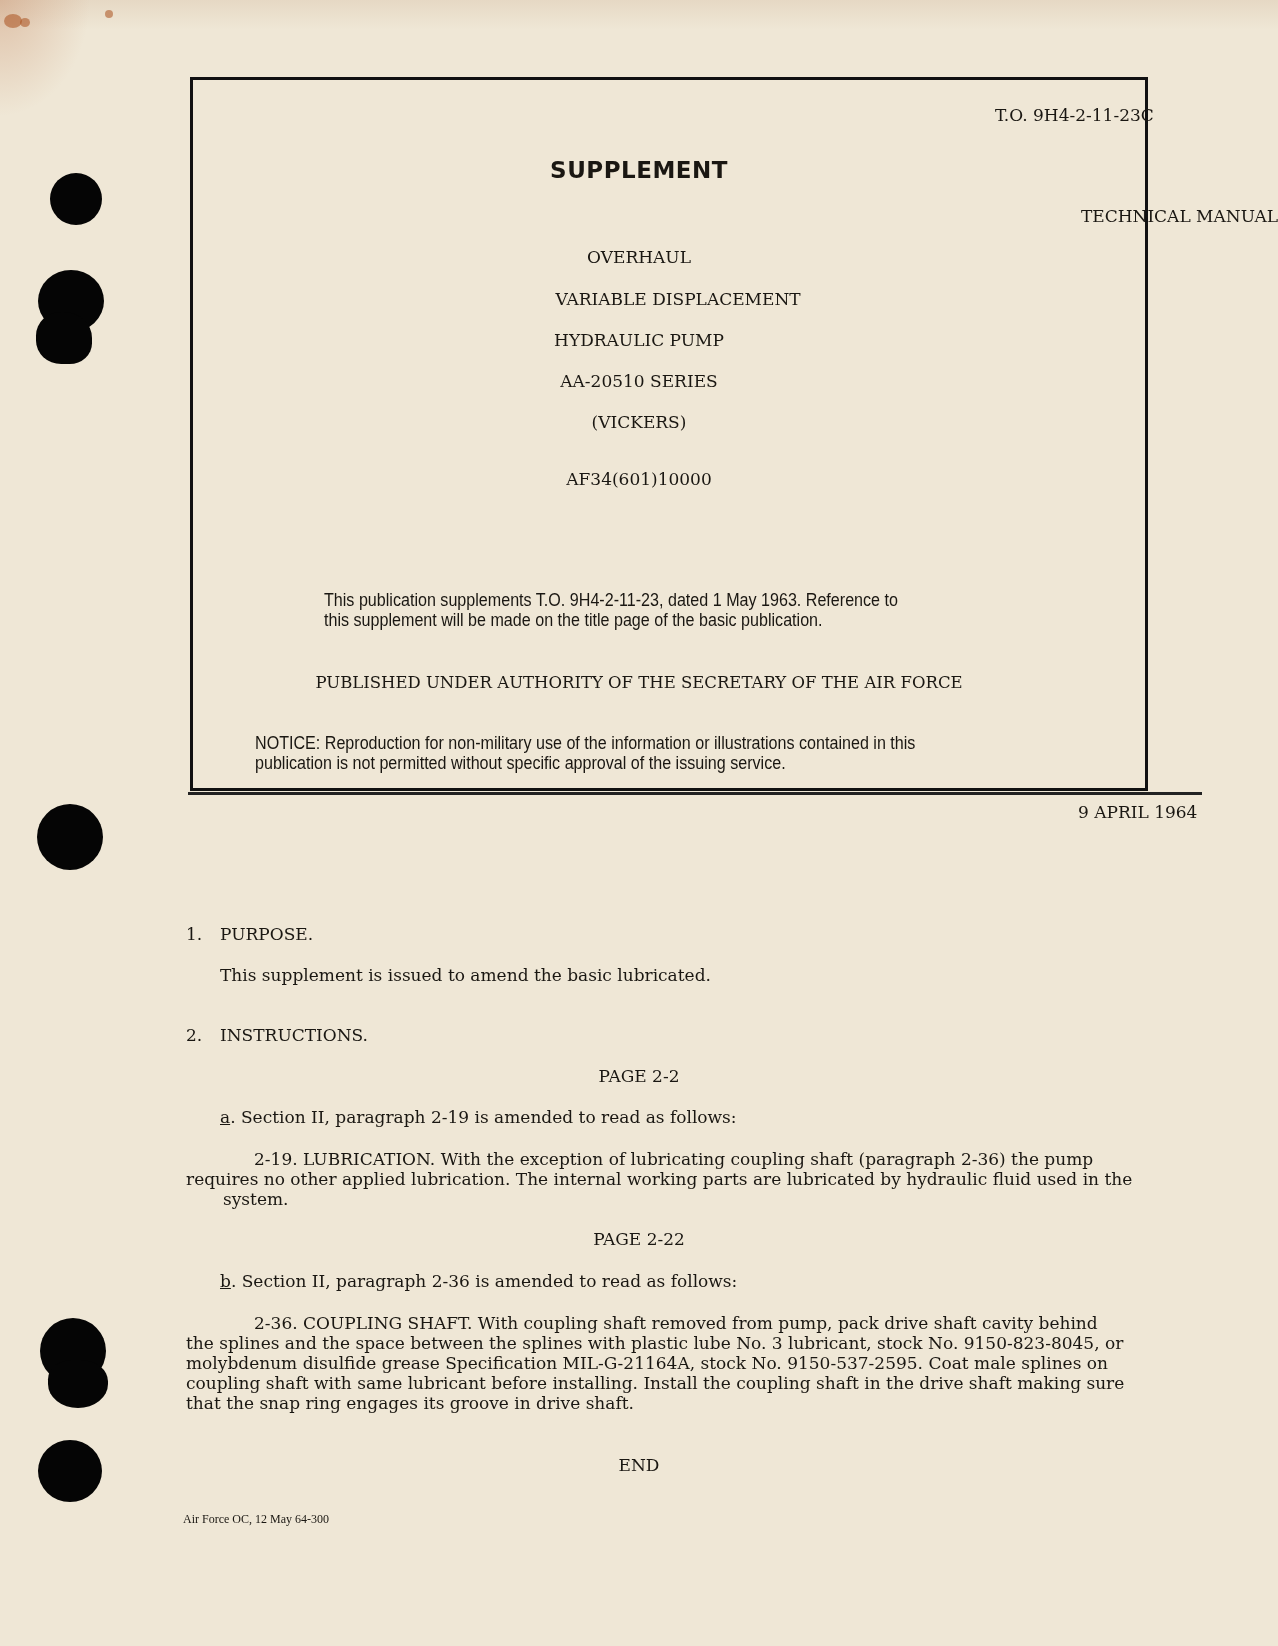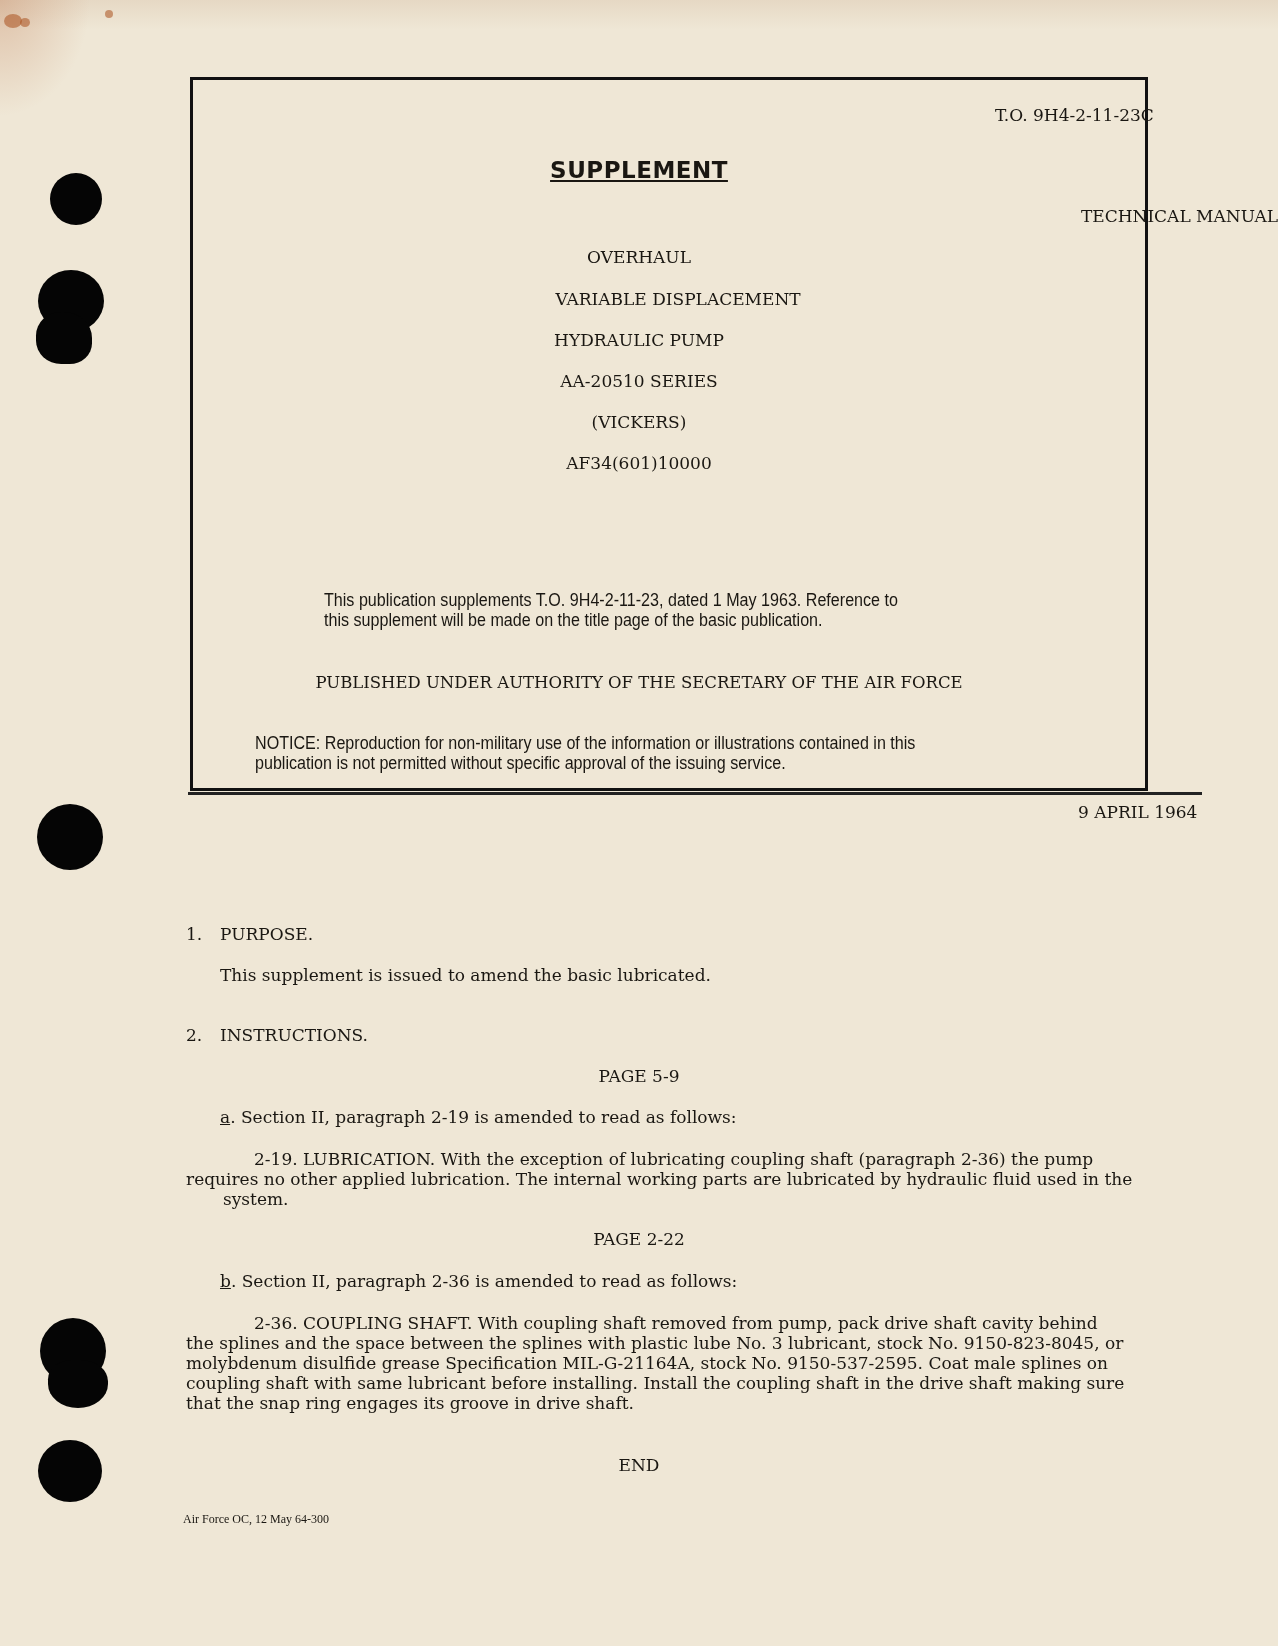--- a/index.html
+++ b/index.html
@@ -51,21 +51,20 @@
       white-space: nowrap;
       font-size: 17px;
       line-height: 20px;
     }
     .center { text-align: center; width: 1278px; left: 0; }
     .title {
       font-family: "DejaVu Sans", "Liberation Sans", sans-serif;
       font-weight: bold;
       font-size: 23px;
       letter-spacing: 0.5px;
-      text-decoration: underline;
     }
     .body-sans {
       font-family: "Liberation Sans", "DejaVu Sans", sans-serif;
       font-size: 17.5px;
       transform-origin: left top;
     }
     .u { text-decoration: underline; }
     .footer {
       font-size: 12px;
       font-family: "Liberation Serif", serif;
@@ -94,40 +93,40 @@
   <div class="t" style="left:995px;top:105px;">T.O. 9H4-2-11-23C</div>
 
   <div class="t center title" style="top:160px;">SUPPLEMENT</div>
 
   <div class="t center" style="top:206px;text-align:right;">TECHNICAL MANUAL</div>
   <div class="t center" style="top:247px;">OVERHAUL</div>
   <div class="t center" style="top:289px;margin-left:39px;">VARIABLE DISPLACEMENT</div>
   <div class="t center" style="top:330px;">HYDRAULIC PUMP</div>
   <div class="t center" style="top:371px;">AA-20510 SERIES</div>
   <div class="t center" style="top:412px;">(VICKERS)</div>
-  <div class="t center" style="top:453px;">AF34(601)10000</div>
+  <div class="t center" style="top:469px;">AF34(601)10000</div>
 
   <div class="t body-sans" style="left:324px;top:590px;transform:scaleX(0.92);">This publication supplements T.O. 9H4-2-11-23, dated 1 May 1963.  Reference to</div>
   <div class="t body-sans" style="left:324px;top:610px;transform:scaleX(0.92);">this supplement will be made on the title page of the basic publication.</div>
 
   <div class="t center" style="top:673px;font-size:16.5px;">PUBLISHED UNDER AUTHORITY OF THE SECRETARY OF THE AIR FORCE</div>
 
   <div class="t body-sans" style="left:255px;top:733px;transform:scaleX(0.92);">NOTICE:  Reproduction for non-military use of the information or illustrations contained in this</div>
   <div class="t body-sans" style="left:255px;top:753px;transform:scaleX(0.92);">publication is not permitted without specific approval of the issuing service.</div>
 
   <div class="t" style="left:1078px;top:802px;">9 APRIL 1964</div>
 
   <div class="t" style="left:186px;top:924px;">1.</div>
   <div class="t" style="left:220px;top:924px;">PURPOSE.</div>
   <div class="t" style="left:220px;top:965px;">This supplement is issued to amend the basic lubricated.</div>
 
   <div class="t" style="left:186px;top:1025px;">2.</div>
   <div class="t" style="left:220px;top:1025px;">INSTRUCTIONS.</div>
 
-  <div class="t center" style="top:1066px;">PAGE 5-9</div>
+  <div class="t center" style="top:1066px;">PAGE 2-2</div>
 
   <div class="t" style="left:220px;top:1107px;"><span class="u">a</span><span>.  Section II, paragraph 2-19 is amended to read as follows:</span></div>
 
   <div class="t" style="left:254px;top:1149px;">2-19.  LUBRICATION.  With the exception of lubricating coupling shaft (paragraph 2-36) the pump</div>
   <div class="t" style="left:186px;top:1169px;">requires no other applied lubrication.  The internal working parts are lubricated by hydraulic fluid used in the</div>
   <div class="t" style="left:186px;top:1189px;margin-left:37px;">system.</div>
 
   <div class="t center" style="top:1229px;">PAGE 2-22</div>
 
   <div class="t" style="left:220px;top:1271px;"><span class="u">b</span><span>.  Section II, paragraph 2-36 is amended to read as follows:</span></div>

